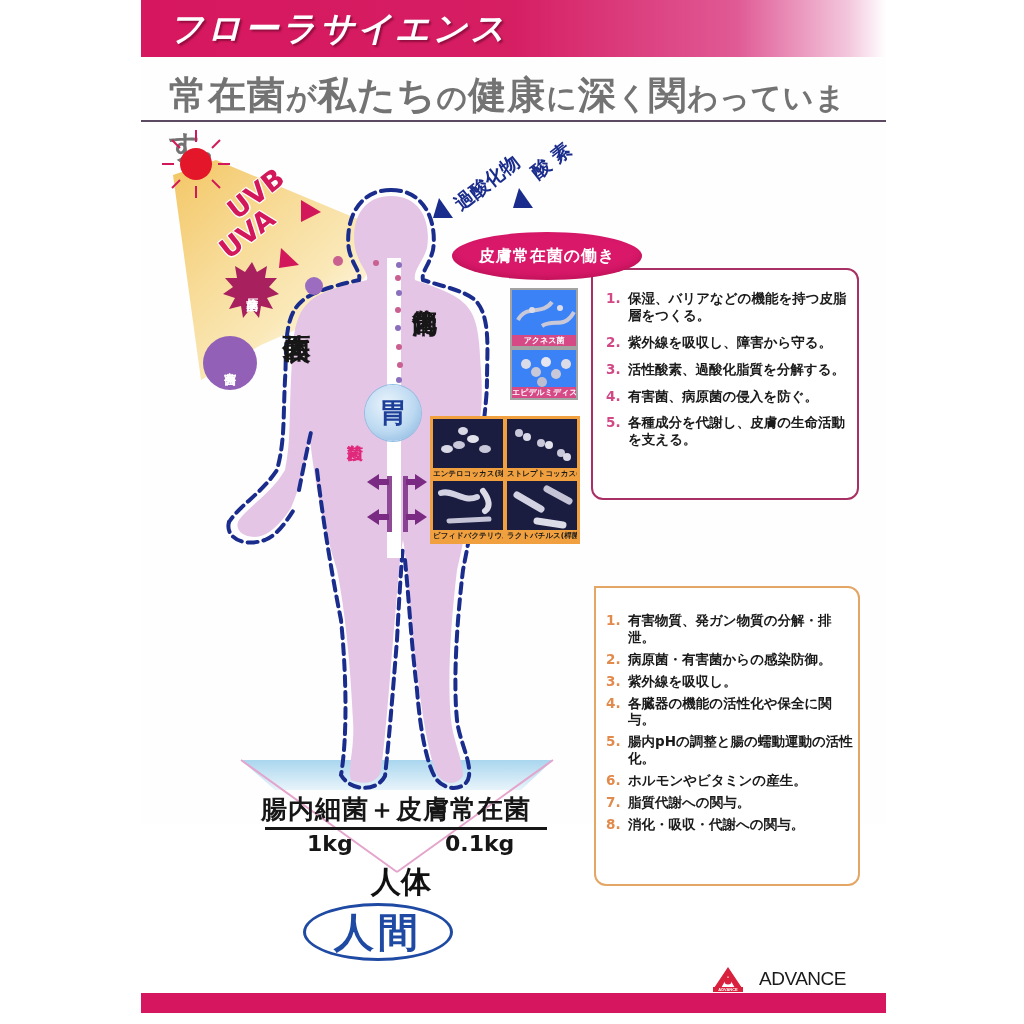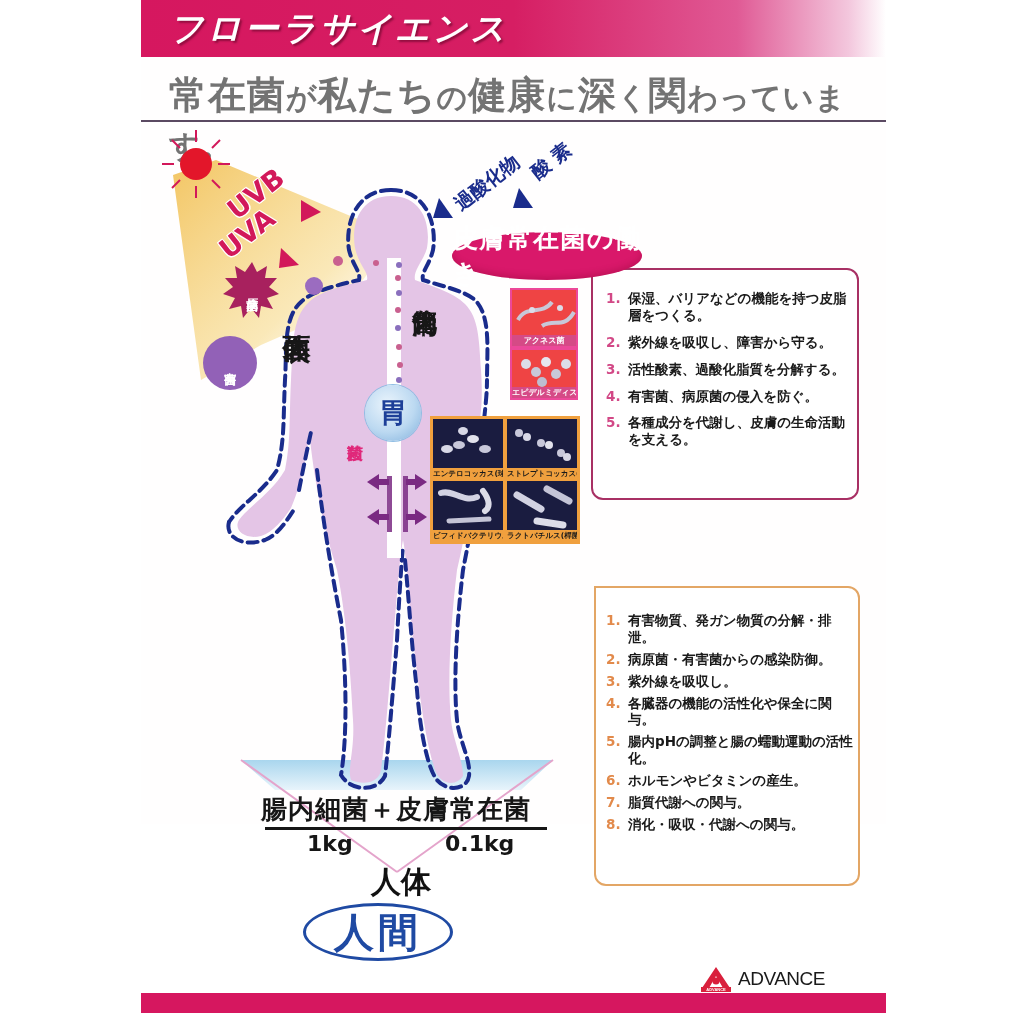--- a/index.html
+++ b/index.html
@@ -38,59 +38,59 @@
   .byogen { left: 84px; top: 262px; width: 54px; height: 54px; }
   .yugai { left: 62px; top: 336px; width: 54px; height: 54px; }
 
   .stomach { position: absolute; left: 224px; top: 385px; width: 56px; height: 56px; border-radius: 50%;
     background: radial-gradient(circle at 40% 35%, #eaf4fc 0%, #bcd9f1 55%, #7fb0dc 100%);
     display: flex; align-items: center; justify-content: center; color: #1d3f98; font-weight: bold; font-size: 28px;
     box-shadow: 0 0 0 1px #8fbde3; }
 
   .pill { position: absolute; border-radius: 50%; color: #ffffff; font-weight: bold; display: flex;
     align-items: center; justify-content: center; letter-spacing: 1px; }
-  .pill-skin { left: 311px; top: 232px; width: 190px; height: 48px; background: #d9186a; font-size: 26px;
+  .pill-skin { left: 311px; top: 232px; width: 190px; height: 48px; background: #d9186a; font-size: 16px;
     box-shadow: inset 0 -3px 6px rgba(120,0,40,0.25); }
   .pill-gut { left: 309px; top: 557px; width: 190px; height: 48px; background: #ee8a2c; font-size: 22px;
     box-shadow: inset 0 -3px 6px rgba(140,60,0,0.25); }
 
   .panel { position: absolute; border-radius: 12px; background: #ffffff; }
   .panel-skin { left: 450px; top: 268px; width: 268px; height: 232px; border: 2px solid #a83064; border-top-left-radius: 0; border-left-width: 2px; }
   .panel-gut { left: 453px; top: 586px; width: 266px; height: 300px; border: 2px solid #e3a665; border-top-left-radius: 0; }
 
   .list { position: absolute; list-style: none; font-weight: bold; color: #1a1a1a; }
   .list li { display: flex; font-size: 13.5px; line-height: 1.25; }
   .list .num { width: 22px; flex: none; font-weight: bold; }
   .list-skin { left: 465px; top: 290px; width: 250px; }
   .list-skin li { margin-bottom: 10px; }
   .list-skin .num { color: #d24886; }
   .list-gut { left: 465px; top: 612px; width: 250px; }
   .list-gut li { margin-bottom: 5px; }
   .list-gut .num { color: #e28a4b; }
 
-  .micro { position: absolute; background: #ef4444; border: 2px solid #ec4899; overflow: hidden; }
+  .micro { position: absolute; background: #3b82f6; border: 2px solid #a3a3a3; overflow: hidden; }
   .micro-a { left: 369px; top: 288px; width: 68px; height: 60px; }
   .micro-b { left: 369px; top: 348px; width: 68px; height: 52px; }
   .micro-cap { position: absolute; left: 0; bottom: 0; width: 100%; height: 11px; background: #d54a86;
     color: #ffffff; font-size: 8px; font-weight: bold; text-align: center; line-height: 11px; white-space: nowrap; }
 
   .gut-grid { position: absolute; left: 289px; top: 416px; width: 150px; height: 128px; background: #f0a03e; padding: 3px; }
   .gut-cell { position: absolute; width: 70px; height: 60px; background: #1a1c40; overflow: hidden; }
   .gut-cap { position: absolute; left: 0; bottom: 0; width: 100%; height: 11px; background: #f0a03e; color: #1a1a1a;
     font-size: 7.5px; font-weight: bold; line-height: 11px; white-space: nowrap; text-align: center; }
 
   .formula { position: absolute; left: 120px; top: 792px; font-size: 26px; font-weight: bold; color: #161616; letter-spacing: 1px; }
   .formula-rule { position: absolute; left: 124px; top: 827px; width: 282px; height: 3px; background: #161616; }
   .kg1 { position: absolute; left: 166px; top: 831px; font-size: 22px; font-weight: bold; color: #161616; }
   .kg2 { position: absolute; left: 304px; top: 831px; font-size: 22px; font-weight: bold; color: #161616; }
   .jintai { position: absolute; left: 230px; top: 862px; font-size: 30px; font-weight: bold; color: #111111; }
   .ningen { position: absolute; left: 162px; top: 903px; width: 150px; height: 58px; border: 3px solid #1f4aa3; border-radius: 50%;
     display: flex; align-items: center; justify-content: center; color: #1f4aa3; font-weight: bold; font-size: 40px; letter-spacing: 4px; }
 
-  .logo { position: absolute; left: 560px; top: 966px; display: flex; align-items: center; gap: 7px; }
+  .logo { position: absolute; left: 572px; top: 966px; display: flex; align-items: center; gap: 16px; }
   .logo-text { font-family: "Liberation Sans", sans-serif; font-size: 19px; color: #1a1a1a; letter-spacing: -0.5px; }
 
   .banner-bottom { position: absolute; left: 0; top: 993px; width: 745px; height: 20px; background: #d6175f; }
 </style>
 </head>
 <body>
 
 <div class="poster">
 
   <div class="banner-top">

